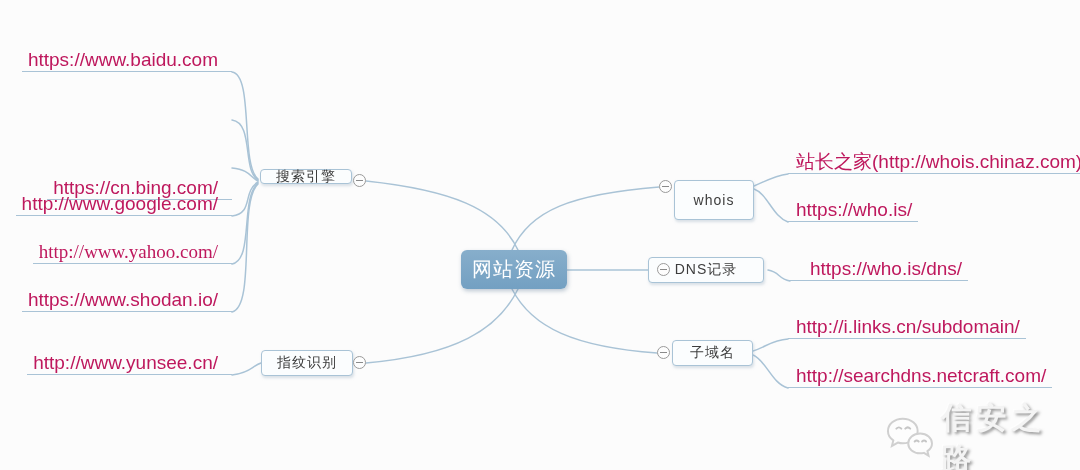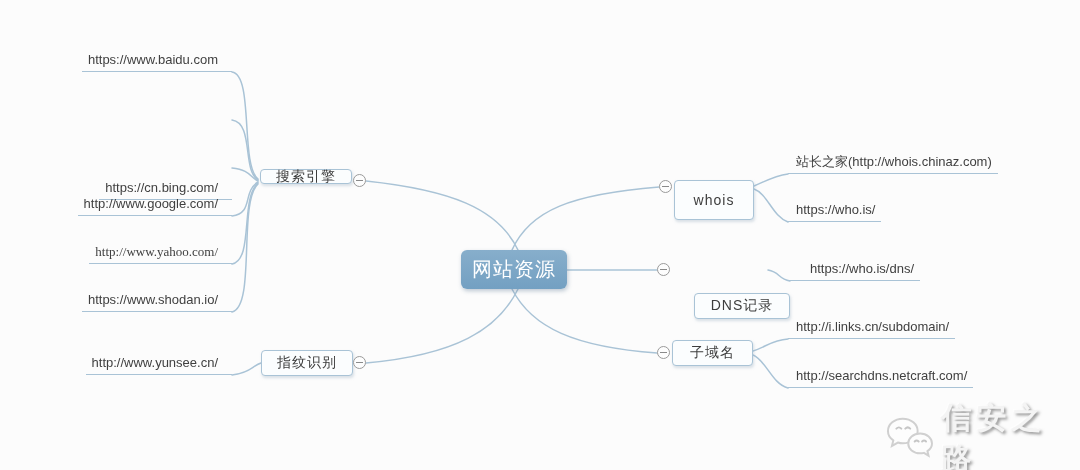--- a/index.html
+++ b/index.html
@@ -7,21 +7,21 @@
   .canvas{position:relative;width:1080px;height:470px;background:#fcfcfc;overflow:hidden;}
   svg.lines{position:absolute;left:0;top:0;pointer-events:none;}
 
   .node{position:absolute;display:flex;align-items:center;justify-content:center;
         box-sizing:border-box;white-space:nowrap;cursor:default;}
   .root{background:linear-gradient(#87aecb,#73a0c2);color:#fff;font-size:20px;
         border-radius:6px;box-shadow:1px 2px 4px rgba(110,135,160,.45);letter-spacing:1px;}
   .branch{background:#fbfdfe;border:1px solid #a9c3d6;border-radius:4px;color:#3d3d3d;
         font-size:14px;box-shadow:1px 2px 3px rgba(150,170,190,.35);letter-spacing:1px;}
 
-  .leaf{position:absolute;font-size:13px;color:#404040;white-space:nowrap;line-height:16px;
+  .leaf{position:absolute;font-size:19px;color:#be185d;white-space:nowrap;line-height:16px;
         padding:0 14px 3px 6px;border-bottom:1.5px solid #a9c3d6;cursor:default;}
   .leaf.right{padding:0 6px 3px 8px;}
   .leaf.right.deep{padding-left:22px;}
 
   .collapse{position:absolute;width:13px;height:13px;border:1px solid #9a9a9a;border-radius:50%;
         background:#fdfdfd;box-sizing:border-box;cursor:pointer;}
   .collapse::before{content:"";position:absolute;left:2px;right:2px;top:50%;height:1px;
         margin-top:-.5px;background:#8a8a8a;}
 
   .watermark{position:absolute;left:884px;top:398px;display:flex;align-items:center;}
@@ -59,21 +59,21 @@
       <path d="M753,351 C766,347 772,340 788,339"></path>
       <path d="M753,355 C766,360 772,384 788,388"></path>
     </g>
   </svg>
 
   <div class="node root" style="left:461px;top:250px;width:106px;height:39px;">网站资源</div>
 
   <div class="node branch" style="left:260px;top:169px;width:92px;height:15px;">搜索引擎</div>
   <div class="node branch" style="left:261px;top:350px;width:92px;height:26px;">指纹识别</div>
   <div class="node branch" style="left:674px;top:180px;width:80px;height:40px;">whois</div>
-  <div class="node branch" style="left:694px;top:257px;width:96px;height:26px;margin-top:36px;">DNS记录</div>
+  <div class="node branch" style="left:648px;top:257px;width:116px;height:26px;">DNS记录</div>
   <div class="node branch" style="left:672px;top:340px;width:81px;height:26px;">子域名</div>
 
   <div class="collapse" style="left:353px;top:174px;"></div>
   <div class="collapse" style="left:353px;top:356px;"></div>
   <div class="collapse" style="left:659px;top:180px;"></div>
   <div class="collapse" style="left:657px;top:263px;"></div>
   <div class="collapse" style="left:657px;top:346px;"></div>
 
   <div class="leaf" style="right:848px;top:52px;">https://www.baidu.com</div>
   <div class="leaf" style="right:848px;top:148px;margin-top:32px;">https://cn.bing.com/</div>

